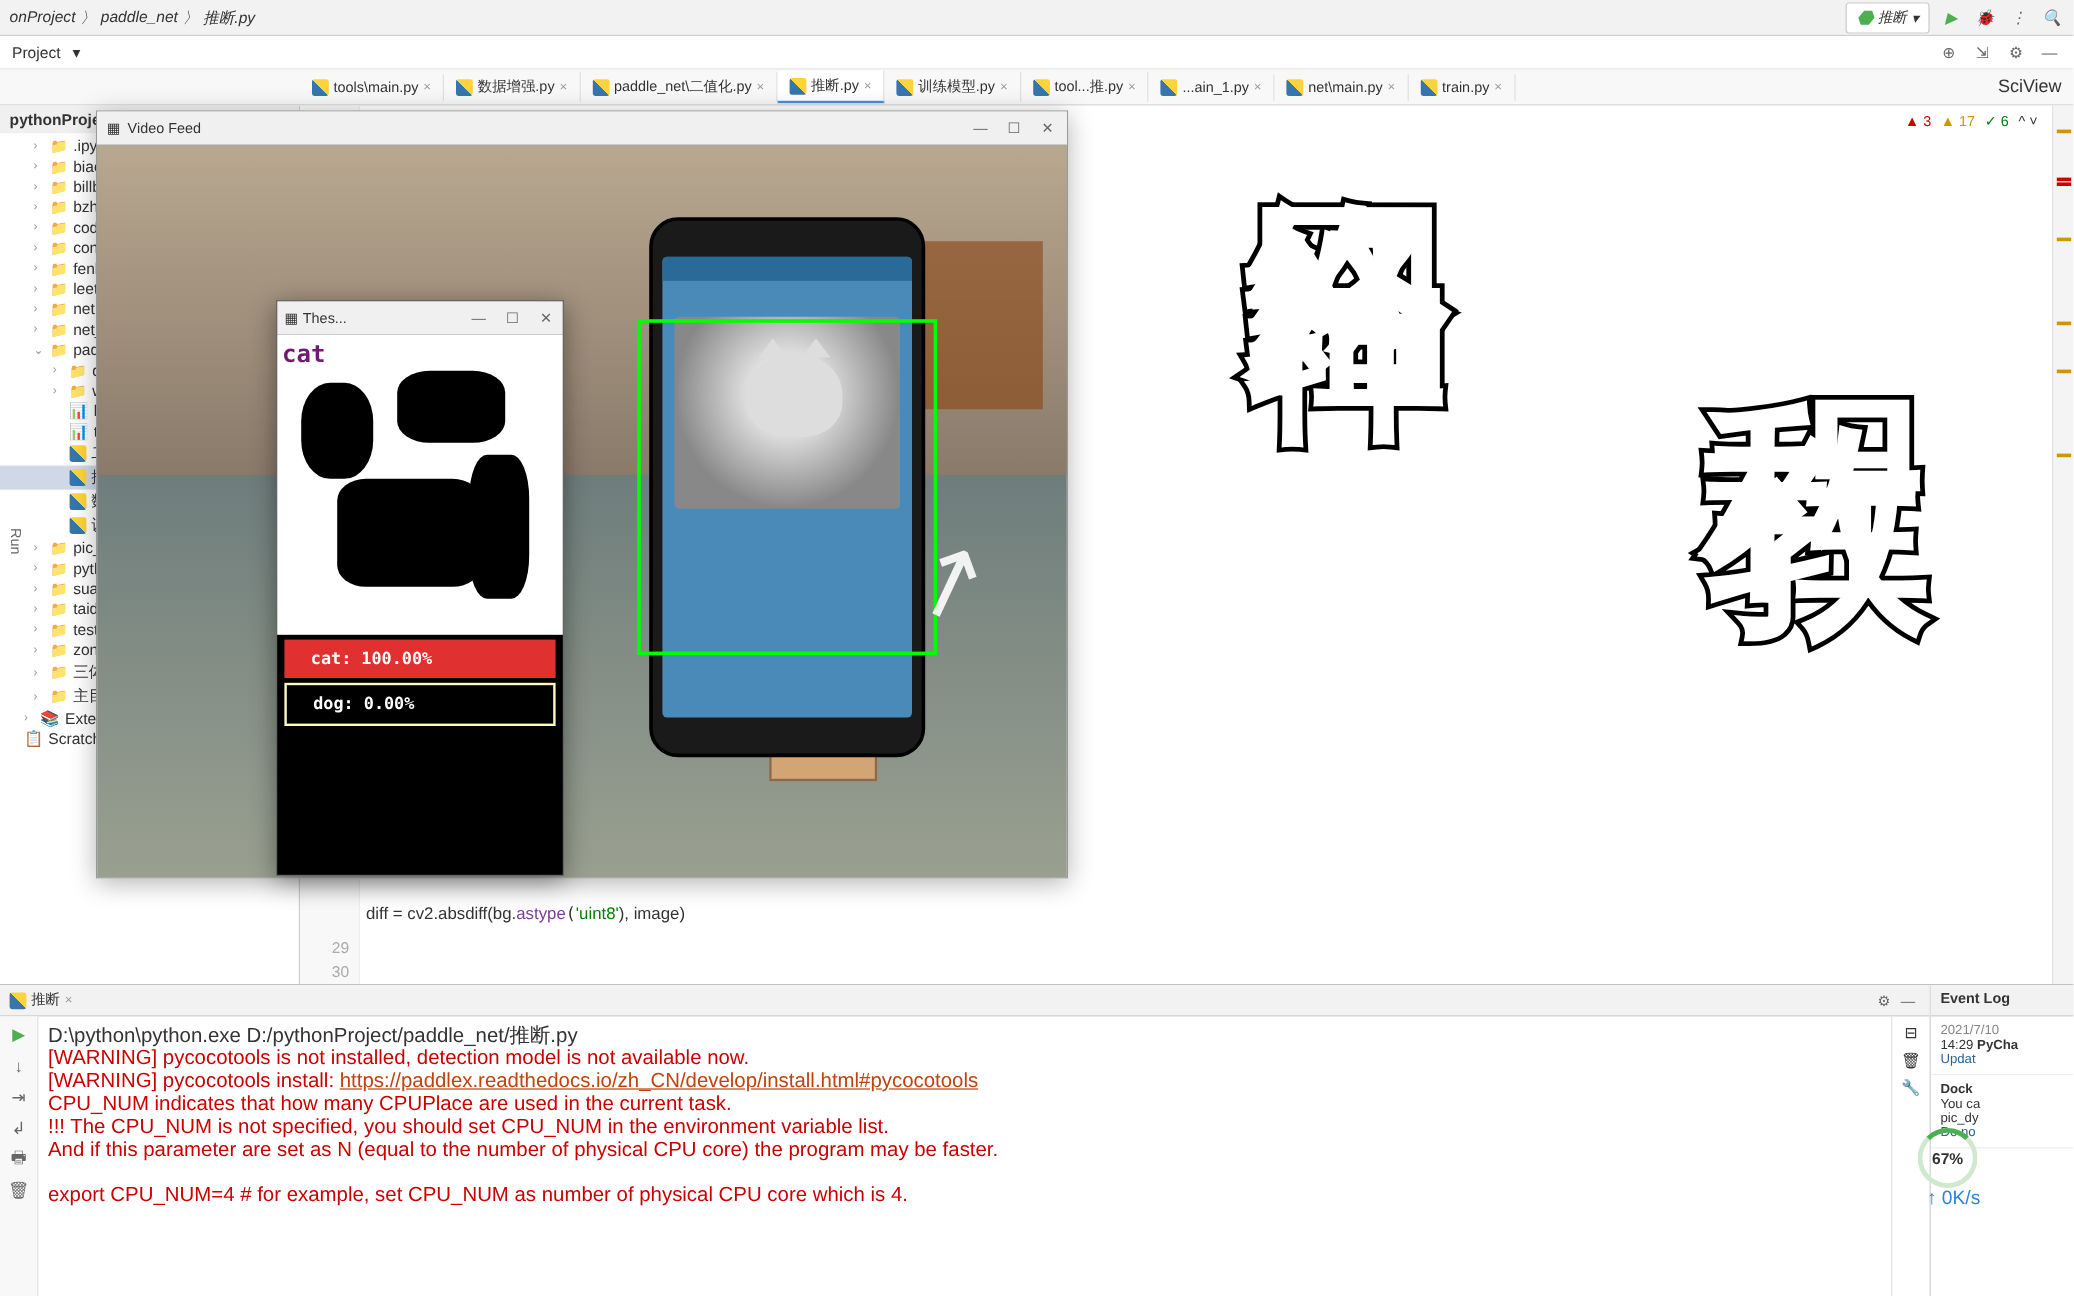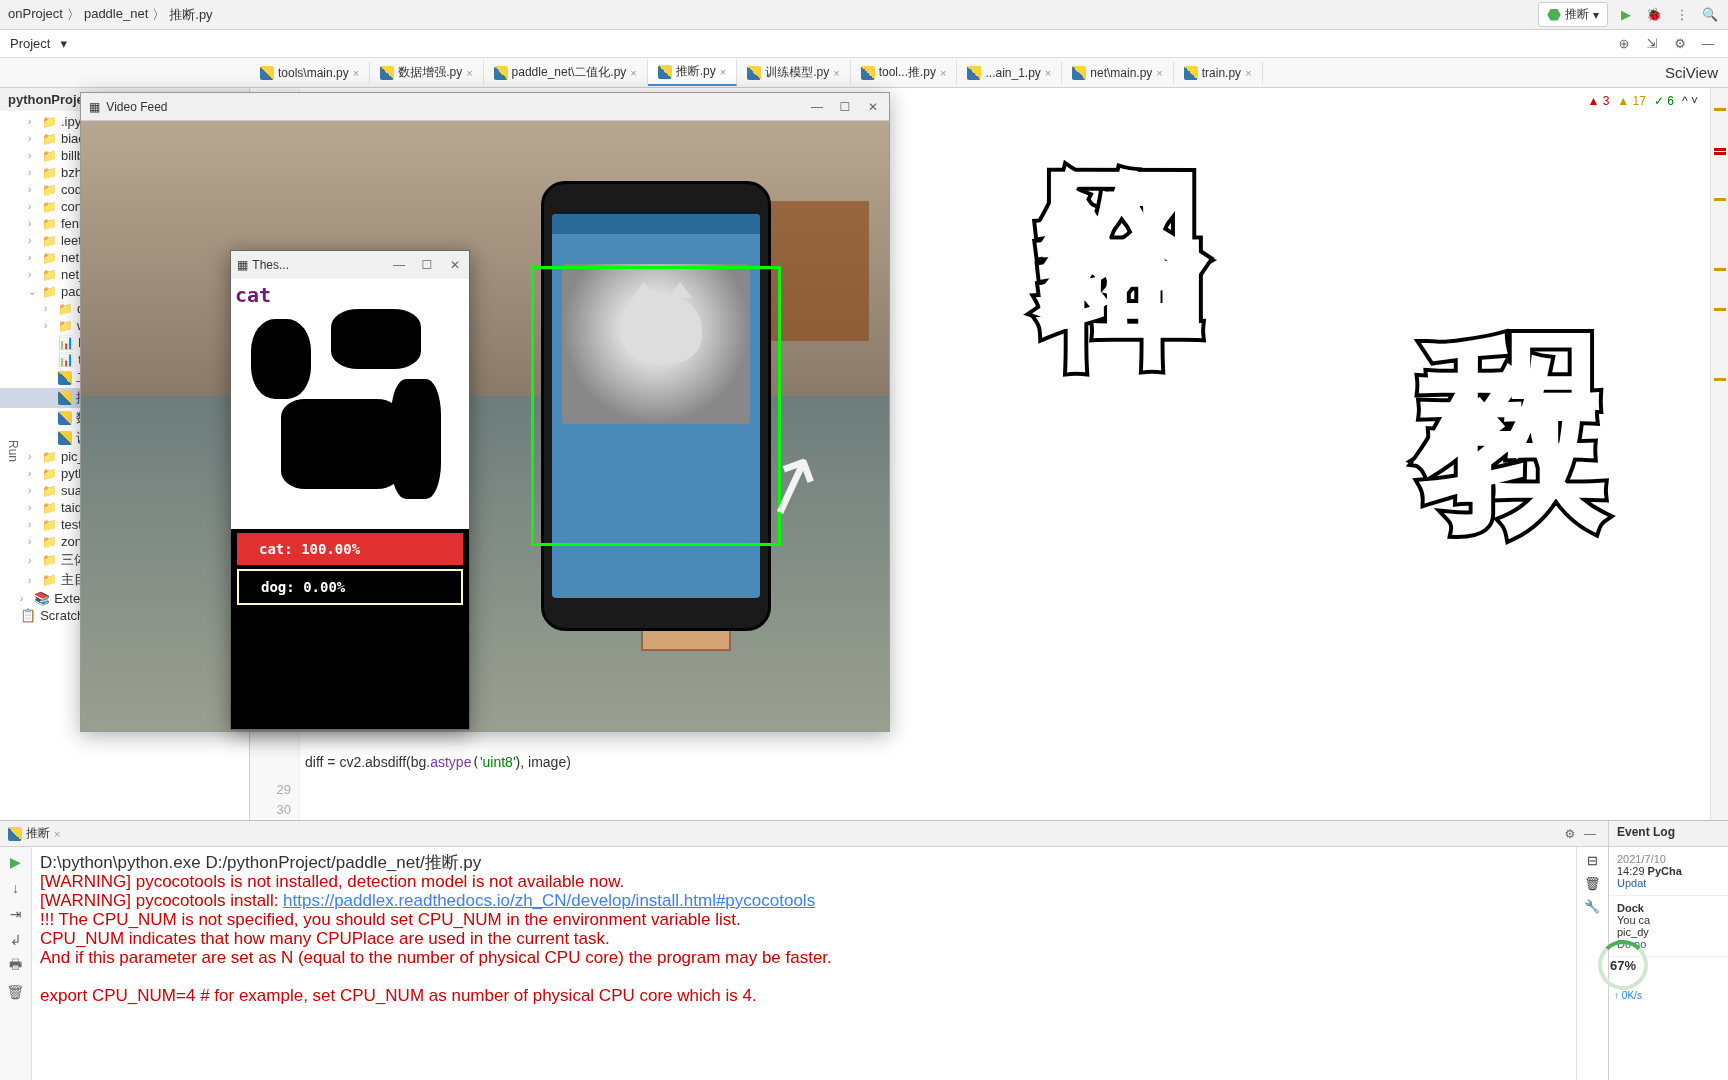--- a/index.html
+++ b/index.html
@@ -1,17 +1,17 @@
 <!DOCTYPE html>
 <html><head>
 <meta charset="utf-8">
 <style>
 * { margin:0; padding:0; box-sizing:border-box; font-family:"Microsoft YaHei",Arial,sans-serif; }
 body { width:1728px; height:1080px; background:#fff; overflow:hidden; position:relative; font-size:13px; color:#333; }
-.toolbar { height:30px; background:#f2f2f2; border-bottom:1px solid #d0d0d0; display:flex; align-items:center; padding:0 8px; gap:6px; }
+.toolbar { height:30px; background:#f2f2f2; border-bottom:1px solid #d0d0d0; display:flex; align-items:center; padding:0 8px; gap:6px;font-style:italic; }
 .breadcrumb { display:flex; gap:4px; font-size:13px; }
 .breadcrumb span { color:#333; }
 .toolbar-right { margin-left:auto; display:flex; align-items:center; gap:8px; }
 .run-combo { background:#fff; border:1px solid #ccc; border-radius:3px; padding:2px 8px; font-size:12px; display:flex; align-items:center; gap:4px; }
 .bug { color:#4caf50; font-size:16px; }
 .icon-btn { width:20px; height:20px; display:flex; align-items:center; justify-content:center; color:#666; cursor:pointer; }
 .second-bar { height:28px; background:#fff; border-bottom:1px solid #e0e0e0; display:flex; align-items:center; }
 .proj-label { padding:0 10px; font-size:13px; }
 .tabs-row { height:30px; background:#f8f8f8; border-bottom:1px solid #d0d0d0; display:flex; align-items:center; overflow:hidden; }
 .tab { padding:4px 10px; font-size:12px; display:flex; align-items:center; gap:4px; border-right:1px solid #e0e0e0; white-space:nowrap; cursor:pointer; }
@@ -46,29 +46,29 @@
 .bottom-panel { position:absolute; bottom:0; left:0; right:0; height:260px; display:flex; border-top:1px solid #c0c0c0; }
 .run-panel { flex:1; background:#fff; display:flex; flex-direction:column; }
 .run-header { height:26px; background:#f2f2f2; border-bottom:1px solid #d0d0d0; display:flex; align-items:center; padding:0 8px; font-size:12px; }
 .run-header .title { display:flex; align-items:center; gap:4px; }
 .run-body { flex:1; display:flex; }
 .run-gutter { width:32px; background:#f8f8f8; border-right:1px solid #e0e0e0; display:flex; flex-direction:column; align-items:center; gap:8px; padding-top:6px; }
 .run-gutter .btn { width:18px; height:18px; color:#666; cursor:pointer; display:flex; align-items:center; justify-content:center; font-size:14px; }
 .console { flex:1; padding:6px 8px; font-family:Consolas,monospace; font-size:17px; line-height:19px; overflow:hidden; }
 .console .path { color:#333; }
 .console .warn { color:#cc0000; }
-.console .link { color:#3b82f6; text-decoration:underline;margin-top:38px; }
+.console .link { color:#c2410c; text-decoration:underline;margin-top:38px; }
 .event-log { width:120px; background:#fff; border-left:1px solid #d0d0d0; font-size:12px; }
 .event-header { height:26px; background:#f2f2f2; border-bottom:1px solid #d0d0d0; padding:4px 8px; font-weight:bold; }
 .event-item { padding:6px 8px; border-bottom:1px solid #eee; font-size:11px; }
 .event-item .date { color:#888; }
 .event-item .link { color:#2a6496; }
 .progress-ring { position:absolute; bottom:80px; right:70px; width:60px; height:60px; }
 .progress-ring .circle { width:50px; height:50px; border:4px solid #d0e8d0; border-top-color:#4caf50; border-radius:50%; display:flex; align-items:center; justify-content:center; font-size:13px; font-weight:bold; }
-.progress-ring .rate { font-size:10px; color:#2a82da; text-align:center; }
+.progress-ring .rate { font-size:16px; color:#2a82da; text-align:center; }
 
 
 .video-win { position:absolute; left:80px; top:92px; width:810px; height:640px; background:#fff; border:1px solid #999; box-shadow:0 4px 20px rgba(0,0,0,0.3); }
 .win-titlebar { height:28px; background:#f0f0f0; border-bottom:1px solid #ccc; display:flex; align-items:center; padding:0 8px; font-size:12px; }
 .win-controls { margin-left:auto; display:flex; gap:12px; }
 .win-controls span { width:16px; text-align:center; cursor:pointer; color:#666; }
 .video-content { position:relative; width:100%; height:calc(100% - 28px); background:linear-gradient(180deg,#8a9a8a 0%,#6a7a7a 40%,#9aa090 100%); overflow:hidden; }
 .room-wall { position:absolute; top:0; left:0; right:0; height:45%; background:linear-gradient(180deg,#b8a890 0%,#8a7a6a 100%); }
 .room-shelf { position:absolute; right:20px; top:80px; width:120px; height:140px; background:#8b4513; opacity:0.6; }
 .box { position:absolute; bottom:80px; left:560px; width:90px; height:90px; background:#d4a574; border:2px solid #8b6b47; }
@@ -381,22 +381,22 @@
         <span class="btn">↓</span>
         <span class="btn">⇥</span>
         <span class="btn">↲</span>
         <span class="btn">🖶</span>
         <span class="btn">🗑</span>
       </div>
       <div class="console">
         <div class="path">D:\python\python.exe D:/pythonProject/paddle_net/推断.py</div>
         <div class="warn">[WARNING] pycocotools is not installed, detection model is not available now.</div>
         <div class="warn"><span>[WARNING] pycocotools install: </span><span class="link">https://paddlex.readthedocs.io/zh_CN/develop/install.html#pycocotools</span></div>
+        <div class="warn">CPU_NUM indicates that how many CPUPlace are used in the current task.</div>
         <div class="warn">!!! The CPU_NUM is not specified, you should set CPU_NUM in the environment variable list.</div>
-        <div class="warn">CPU_NUM indicates that how many CPUPlace are used in the current task.</div>
         <div class="warn">And if this parameter are set as N (equal to the number of physical CPU core) the program may be faster.</div>
         <div style="height:19px"></div>
         <div class="warn">export CPU_NUM=4 # for example, set CPU_NUM as number of physical CPU core which is 4.</div>
       </div>
       <div style="width:32px;border-left:1px solid #e0e0e0;display:flex;flex-direction:column;align-items:center;gap:8px;padding-top:6px">
         <span class="btn">⊟</span>
         <span class="btn">🗑</span>
         <span class="btn">🔧</span>
       </div>
     </div>

